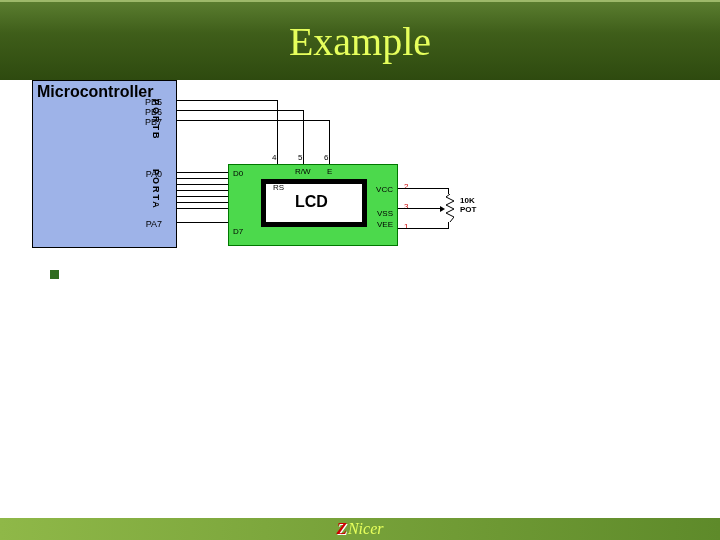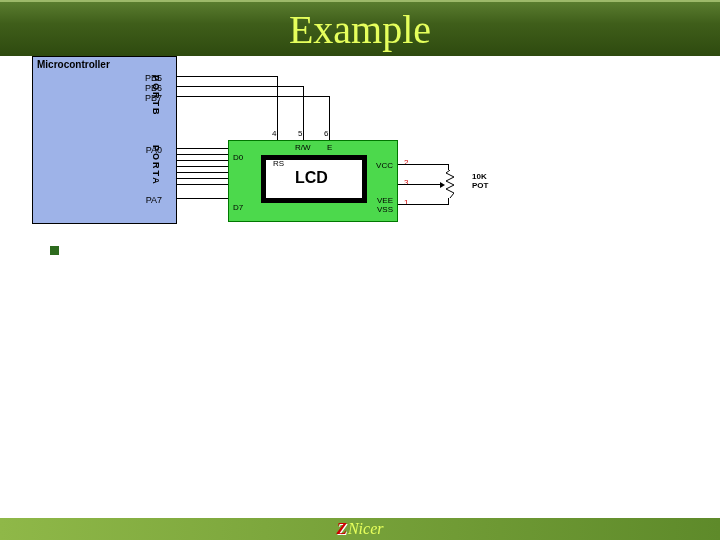--- a/index.html
+++ b/index.html
@@ -6,21 +6,21 @@
   body {
     width: 720px;
     height: 540px;
     background: #fff;
     font-family: Arial, sans-serif;
     position: relative;
     overflow: hidden;
   }
   .header-bar {
     width: 100%;
-    height: 56px;
+    height: 80px;
     background: linear-gradient(to bottom, #5a7d2f 0%, #3f5e1a 40%, #2e4a0f 100%);
     border-top: 2px solid #9db96a;
     display: flex;
     justify-content: center;
     align-items: center;
   }
   .title {
     color: #e6ff5c;
     font-size: 40px;
     font-family: "Times New Roman", serif;
@@ -36,21 +36,21 @@
     top: 0;
     width: 145px;
     height: 168px;
     background: #9eb3e8;
     border: 1px solid #000;
   }
   .mcu-label {
     position: absolute;
     top: 2px;
     left: 4px;
-    font-size: 10px;
+    font-size: 16px;
     font-weight: bold;
     color: #000;
   }
   .port-label-vertical {
     position: absolute;
     font-size: 9px;
     font-weight: bold;
     writing-mode: vertical-rl;
     letter-spacing: 2px;
   }
@@ -184,25 +184,25 @@
   <div class="wire" style="left:177px; top:122px; width:51px; height:1px;"></div>
   <div class="wire" style="left:177px; top:128px; width:51px; height:1px;"></div>
   <div class="wire" style="left:177px; top:142px; width:51px; height:1px;"></div>
 
   <div class="lcd-board">
     <div class="lcd-screen"></div>
     <div class="lcd-text">LCD</div>
     <div class="lcd-pin" style="left:44px; top:2px;margin-top:16px;">RS</div>
     <div class="lcd-pin" style="left:66px; top:2px;">R/W</div>
     <div class="lcd-pin" style="left:98px; top:2px;">E</div>
-    <div class="lcd-pin" style="left:4px; top:12px;">D0</div>
+    <div class="lcd-pin" style="left:4px; top:4px;">D0</div>
     <div class="lcd-pin" style="left:4px; top:62px;">D7</div>
     <div class="lcd-pin" style="right:4px; top:20px;margin-left:24px;">VCC</div>
     <div class="lcd-pin" style="right:4px; top:55px;">VEE</div>
-    <div class="lcd-pin" style="right:4px; top:64px;">VSS</div>
+    <div class="lcd-pin" style="right:4px; top:44px;">VSS</div>
   </div>
 
   <div class="lcd-pin" style="left:272px; top:73px;">4</div>
   <div class="lcd-pin" style="left:298px; top:73px;">5</div>
   <div class="lcd-pin" style="left:324px; top:73px;">6</div>
 
   <div class="num-label" style="left:404px; top:102px;">2</div>
   <div class="num-label" style="left:404px; top:122px;">3</div>
   <div class="num-label" style="left:404px; top:142px;">1</div>
 
@@ -213,21 +213,21 @@
   <div class="wire" style="left:448px; top:142px; width:1px; height:7px;"></div>
 
   <div class="resistor" style="left:446px; top:114px;">
     <svg width="8" height="28" viewBox="0 0 8 28">
       <polyline points="4,0 0,3 8,7 0,11 8,15 0,19 8,23 4,28" stroke="#000" fill="none" stroke-width="1"></polyline>
     </svg>
   </div>
 
   <div style="position:absolute; left:440px; top:126px; width:0;height:0;border-top:3px solid transparent;border-bottom:3px solid transparent;border-left:5px solid #000;"></div>
 
-  <div class="pot-label" style="left:460px; top:116px; white-space:pre;margin-left:12px;">10K
+  <div class="pot-label" style="left:460px; top:116px; white-space:pre;">10K
 POT</div>
 </div>
 
 <div class="bullet-area">
   <div class="bullet-sq"></div>
 </div>
 
 <div class="footer-bar">
   <span class="logo-z">Z</span>
   <span class="logo-nicer">Nicer</span>

